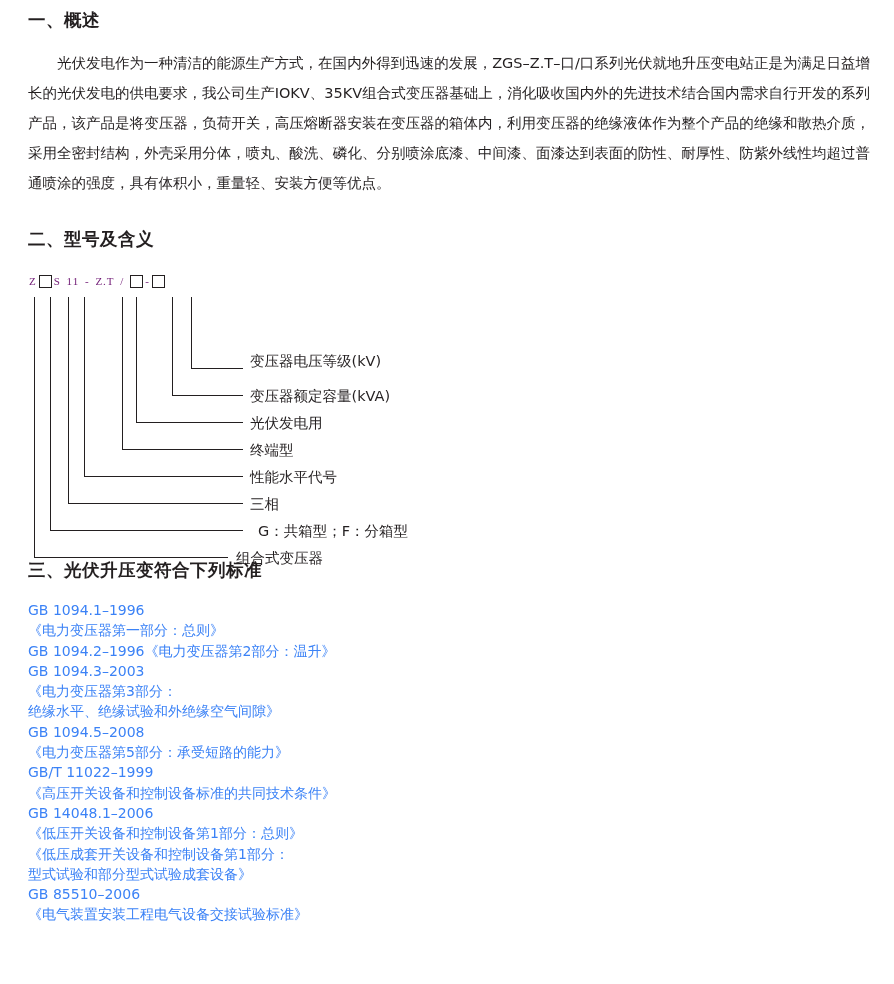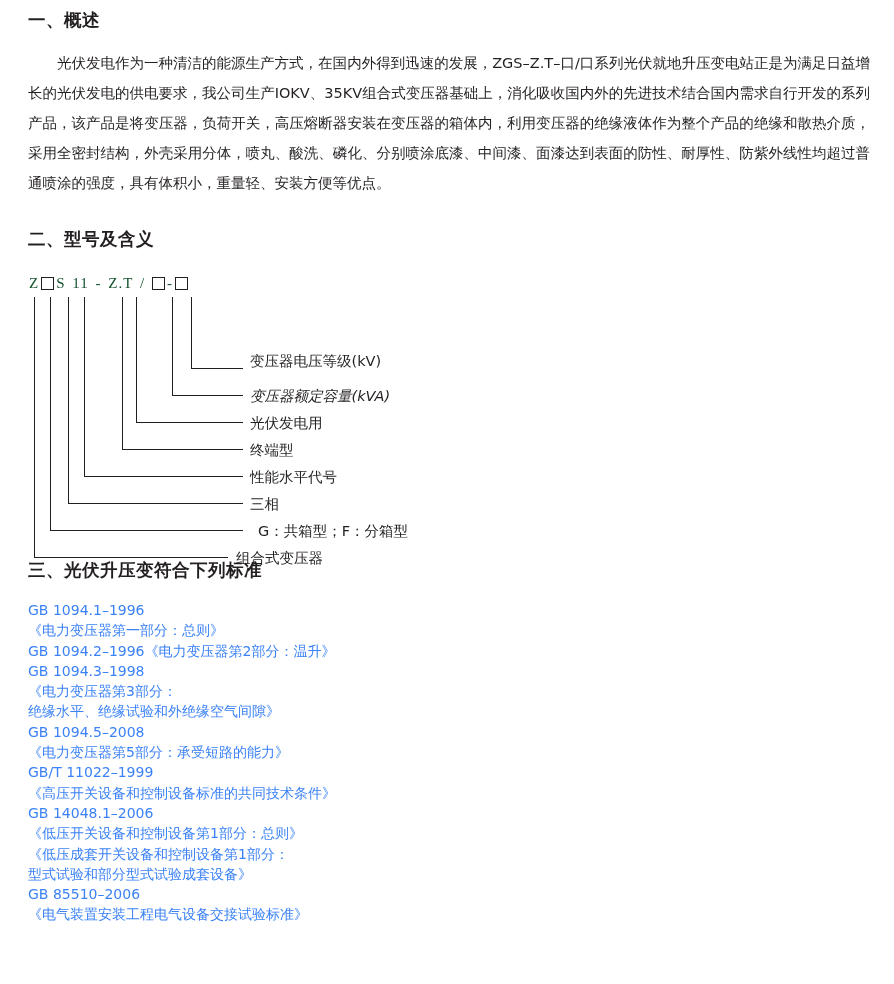--- a/index.html
+++ b/index.html
@@ -59,25 +59,25 @@
   }
   .model-area {
     position: relative;
     margin-top: 24px;
     height: 280px;
   }
   .model-code {
     position: absolute;
     left: 28px;
     top: 0;
-    font-size: 15px;
+    font-size: 11px;
     letter-spacing: 1px;
     font-family: "Liberation Serif", "DejaVu Serif", serif;
     white-space: nowrap;
-    color: #14532d;
+    color: #701a75;
   }
   .model-code .box {
     display: inline-block;
     width: 11px;
     height: 11px;
     border: 1px solid #231f20;
     vertical-align: middle;
     margin: 0 1px;
     position: relative;
     top: -1px;
@@ -140,21 +140,21 @@
       <div class="model-code">
         <span class="ch">Z</span><span class="box"></span><span class="ch">S</span>&nbsp;<span class="ch">11</span>&nbsp;<span class="ch">-</span>&nbsp;<span class="ch">Z.T</span>&nbsp;<span class="ch">/</span>&nbsp;<span class="box"></span><span class="ch">-</span><span class="box"></span>
       </div>
 
       <div class="vline" style="left:191px; top:22px; height:71px;"></div>
       <div class="hline" style="left:191px; top:93px; width:52px;"></div>
       <div class="leader-label" style="left:250px; top:77px;">变压器电压等级(kV)</div>
 
       <div class="vline" style="left:172px; top:22px; height:98px;"></div>
       <div class="hline" style="left:172px; top:120px; width:71px;"></div>
-      <div class="leader-label" style="left:250px; top:112px;font-style:italic;">变压器额定容量(kVA)</div>
+      <div class="leader-label" style="left:250px; top:112px;">变压器额定容量(kVA)</div>
 
       <div class="vline" style="left:136px; top:22px; height:125px;"></div>
       <div class="hline" style="left:136px; top:147px; width:107px;"></div>
       <div class="leader-label" style="left:250px; top:139px;">光伏发电用</div>
 
       <div class="vline" style="left:122px; top:22px; height:152px;"></div>
       <div class="hline" style="left:122px; top:174px; width:121px;"></div>
       <div class="leader-label" style="left:250px; top:166px;">终端型</div>
 
       <div class="vline" style="left:84px; top:22px; height:179px;"></div>
@@ -176,21 +176,21 @@
     </div>
   </div>
 
   <div class="sec3">
     <h2 class="section-heading">三、光伏升压变符合下列标准</h2>
 
     <div class="std-list">
       <div>GB 1094.1–1996</div>
       <div>《电力变压器第一部分：总则》</div>
       <div>GB 1094.2–1996《电力变压器第2部分：温升》</div>
-      <div>GB 1094.3–1998</div>
+      <div>GB 1094.3–2003</div>
       <div>《电力变压器第3部分：</div>
       <div>绝缘水平、绝缘试验和外绝缘空气间隙》</div>
       <div>GB 1094.5–2008</div>
       <div>《电力变压器第5部分：承受短路的能力》</div>
       <div>GB/T 11022–1999</div>
       <div>《高压开关设备和控制设备标准的共同技术条件》</div>
       <div>GB 14048.1–2006</div>
       <div>《低压开关设备和控制设备第1部分：总则》</div>
       <div>《低压成套开关设备和控制设备第1部分：</div>
       <div>型式试验和部分型式试验成套设备》</div>

